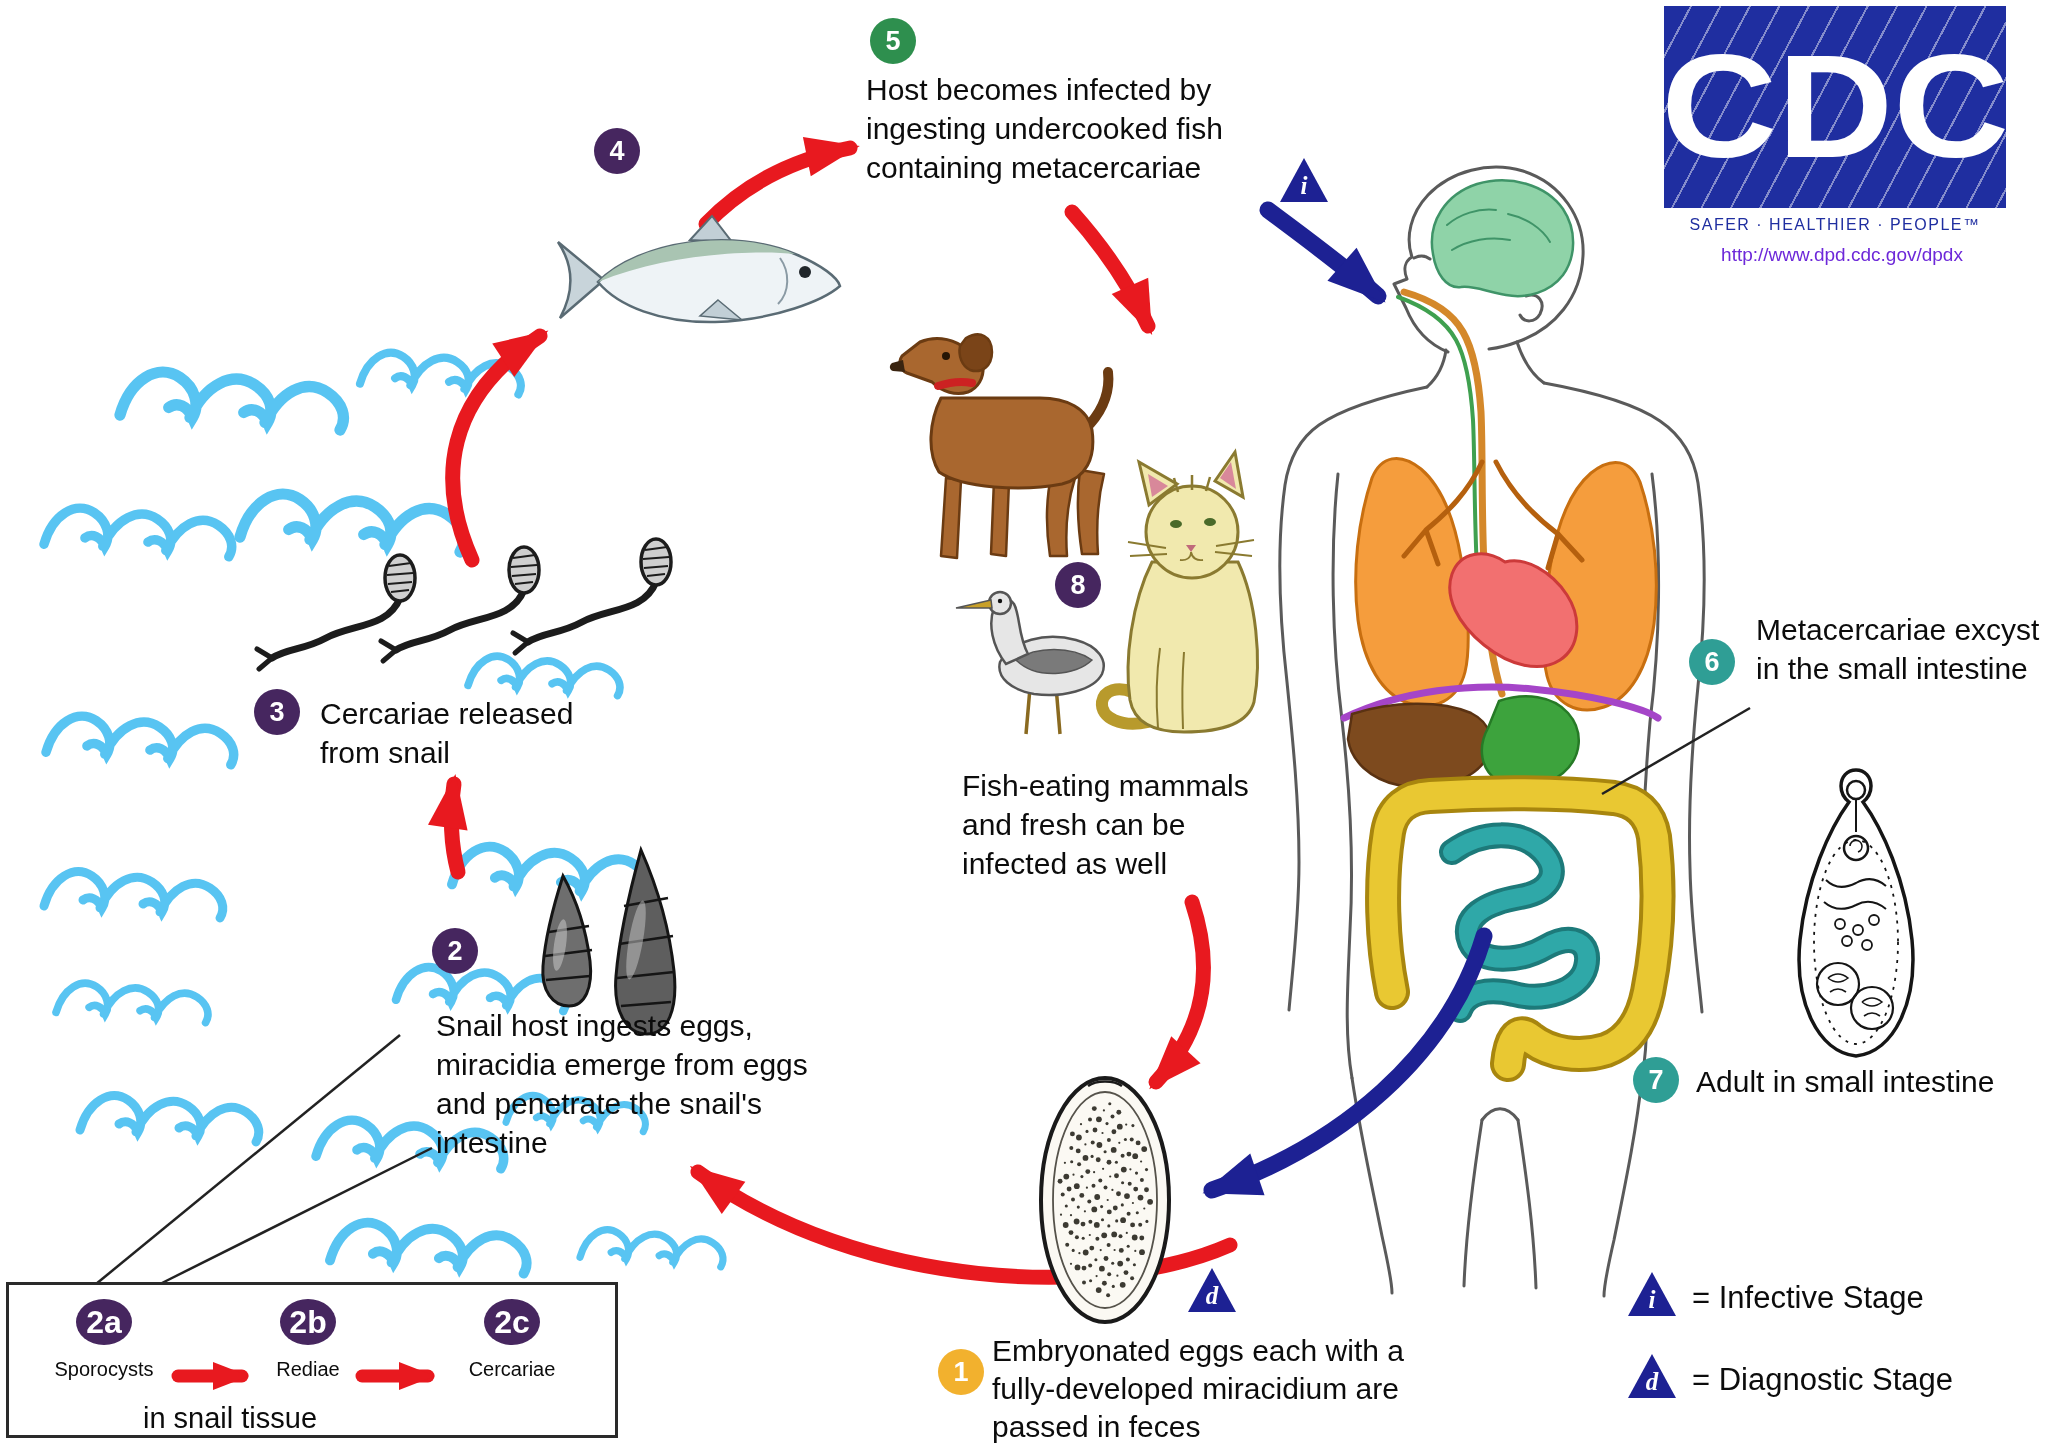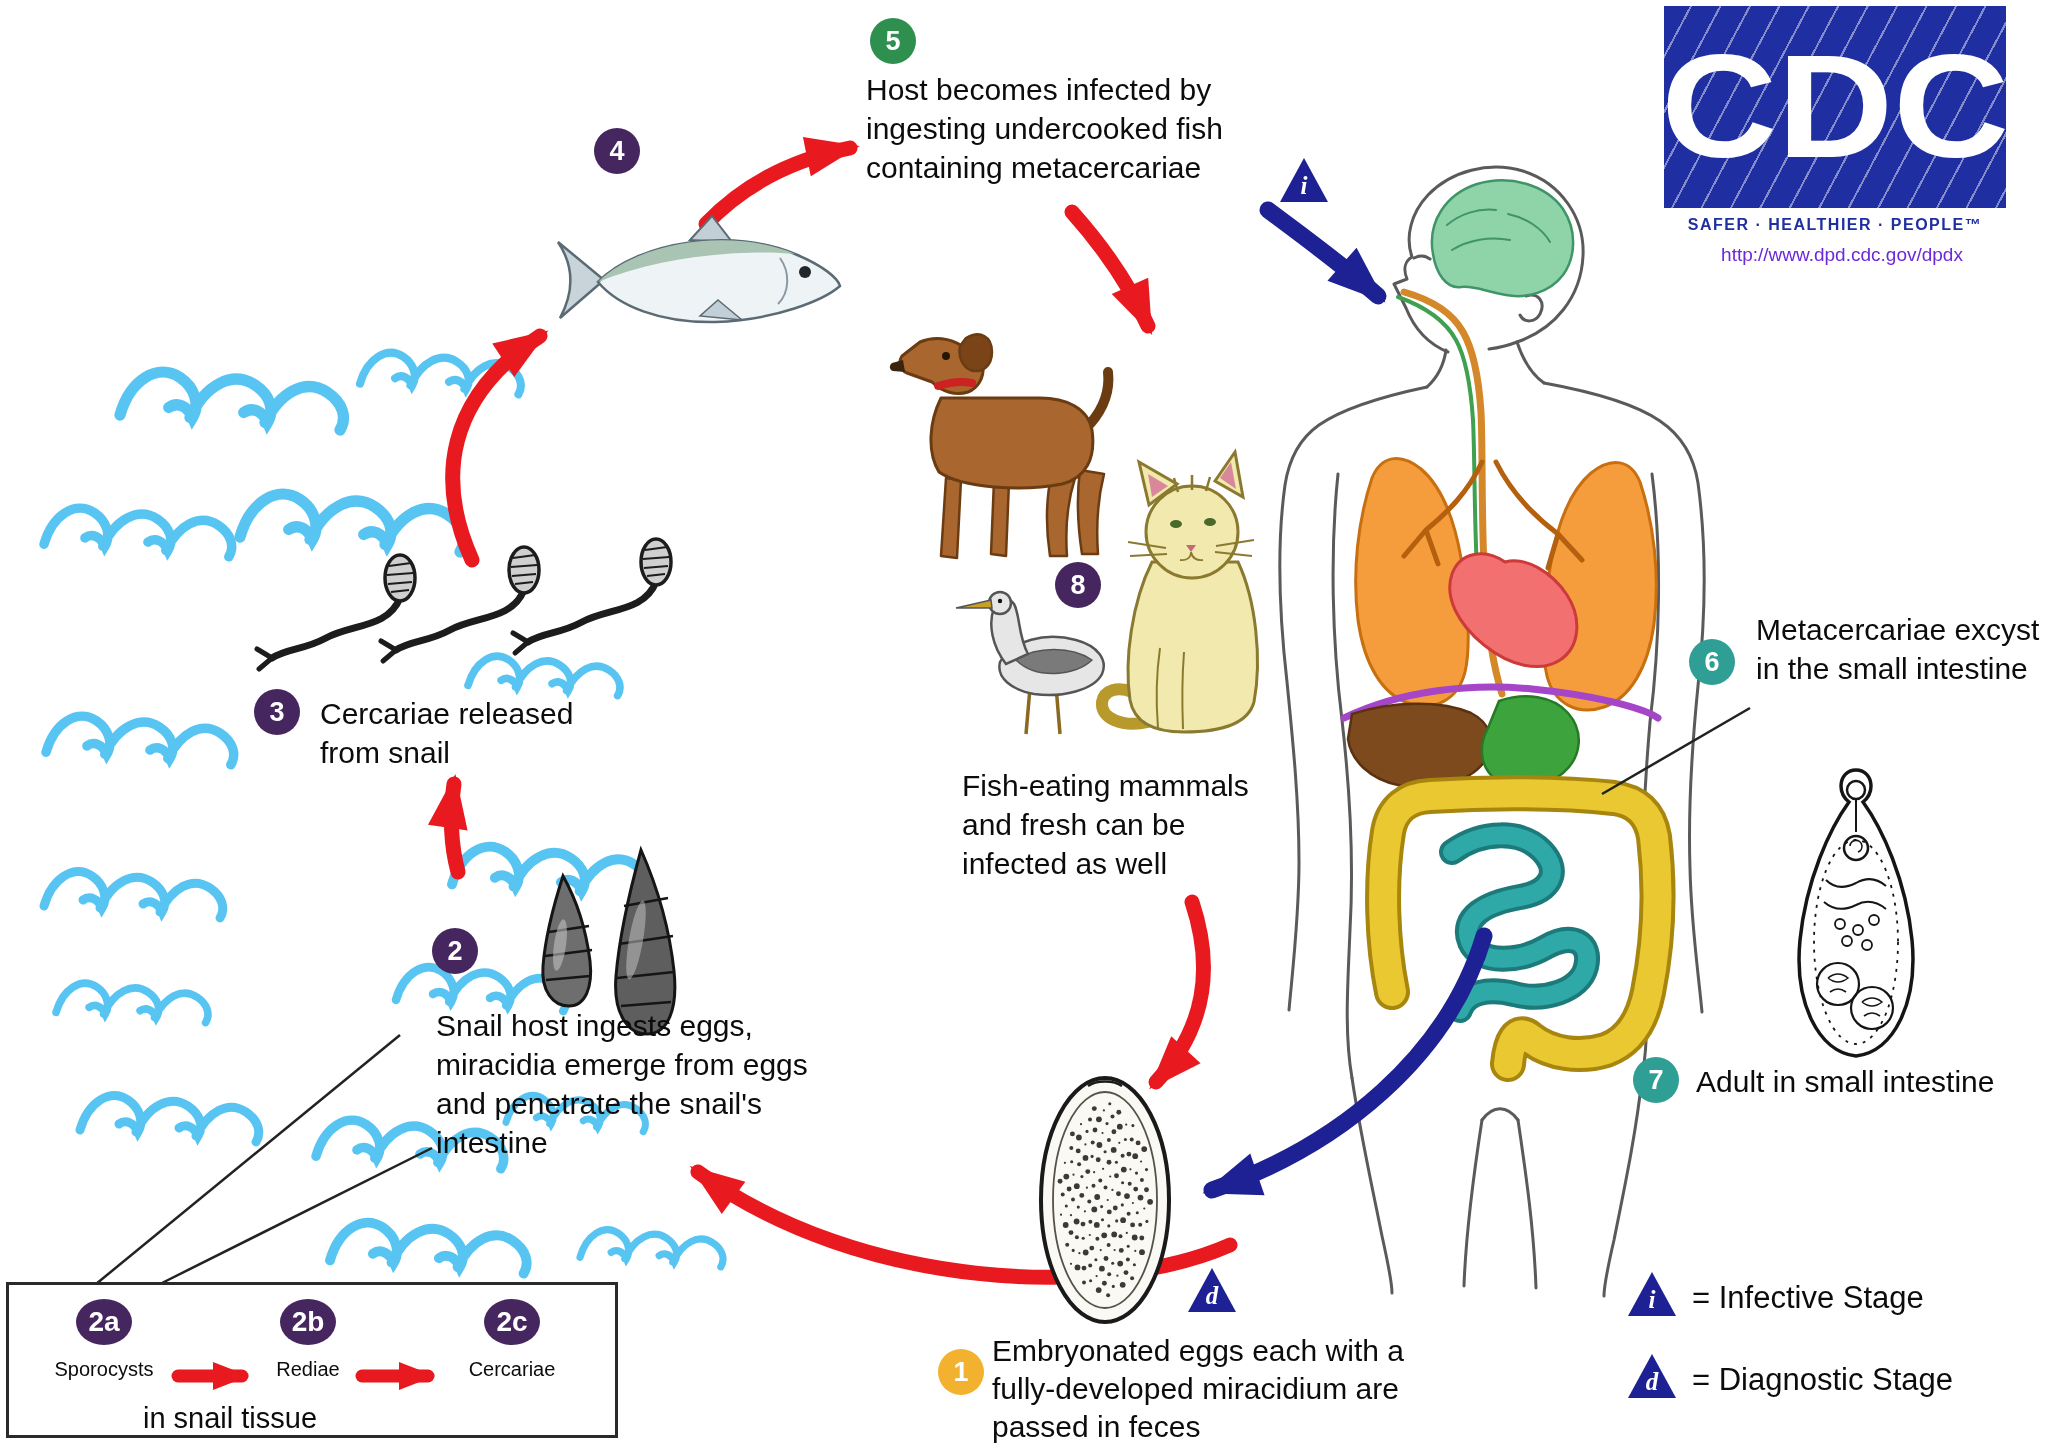--- a/index.html
+++ b/index.html
@@ -8,34 +8,34 @@
          font-family:"Liberation Sans","DejaVu Sans",sans-serif;color:#0c0c0c}
   #art{position:absolute;left:0;top:0;width:2048px;height:1443px}
 
   .txt{position:absolute;font-size:30px;line-height:1.3;color:#0c0c0c}
   .badge{position:absolute;width:46px;height:46px;border-radius:50%;display:flex;align-items:center;
          justify-content:center;color:#fff;font-weight:700;font-size:27px}
   .badge.purple{background:var(--badge-purple)}
   .badge.green{background:var(--badge-green)}
   .badge.teal{background:var(--badge-teal)}
   .badge.yellow{background:var(--badge-yellow)}
-  .badge.oval{width:56px;height:46px;font-size:28px}
+  .badge.oval{width:56px;height:46px;font-size:32px}
 
   .tri{position:absolute;width:48px;height:44px;background:var(--arrow-navy);
        clip-path:polygon(50% 0,100% 100%,0 100%);display:flex;align-items:flex-end;justify-content:center;
        color:#fff;font-family:"Liberation Serif","DejaVu Serif",serif;font-style:italic;font-weight:700;
        font-size:25px;padding-bottom:2px}
 
   .cdc-logo{position:absolute;left:1664px;top:6px;width:342px;height:202px;background:var(--cdc-blue);
             overflow:hidden;display:flex;align-items:center;justify-content:center}
   .cdc-logo .rays{position:absolute;inset:-60px;
             background:repeating-linear-gradient(118deg,rgba(255,255,255,.45) 0 2px,transparent 2px 26px)}
   .cdc-logo .word{position:relative;font-size:146px;font-weight:700;color:#fff;transform:scaleX(1.1)}
   .cdc-tagline{position:absolute;left:1664px;top:216px;width:342px;text-align:center;color:var(--cdc-blue);
-            font-weight:700;font-size:16px;letter-spacing:1.5px}
+            font-weight:400;font-size:16px;letter-spacing:1.5px}
   .cdc-url{position:absolute;left:1652px;top:244px;width:380px;text-align:center;color:#6d28d9;font-size:19px}
 
   .snail-box{position:absolute;left:6px;top:1282px;width:612px;height:156px;border:3px solid #2a2a2a}
   .box-label{position:absolute;font-size:20px;text-align:center;color:#0c0c0c}
   .legend-label{position:absolute;font-size:31px;color:#0c0c0c}
 </style>
 </head>
 <body>
 
 <div id="stage">

